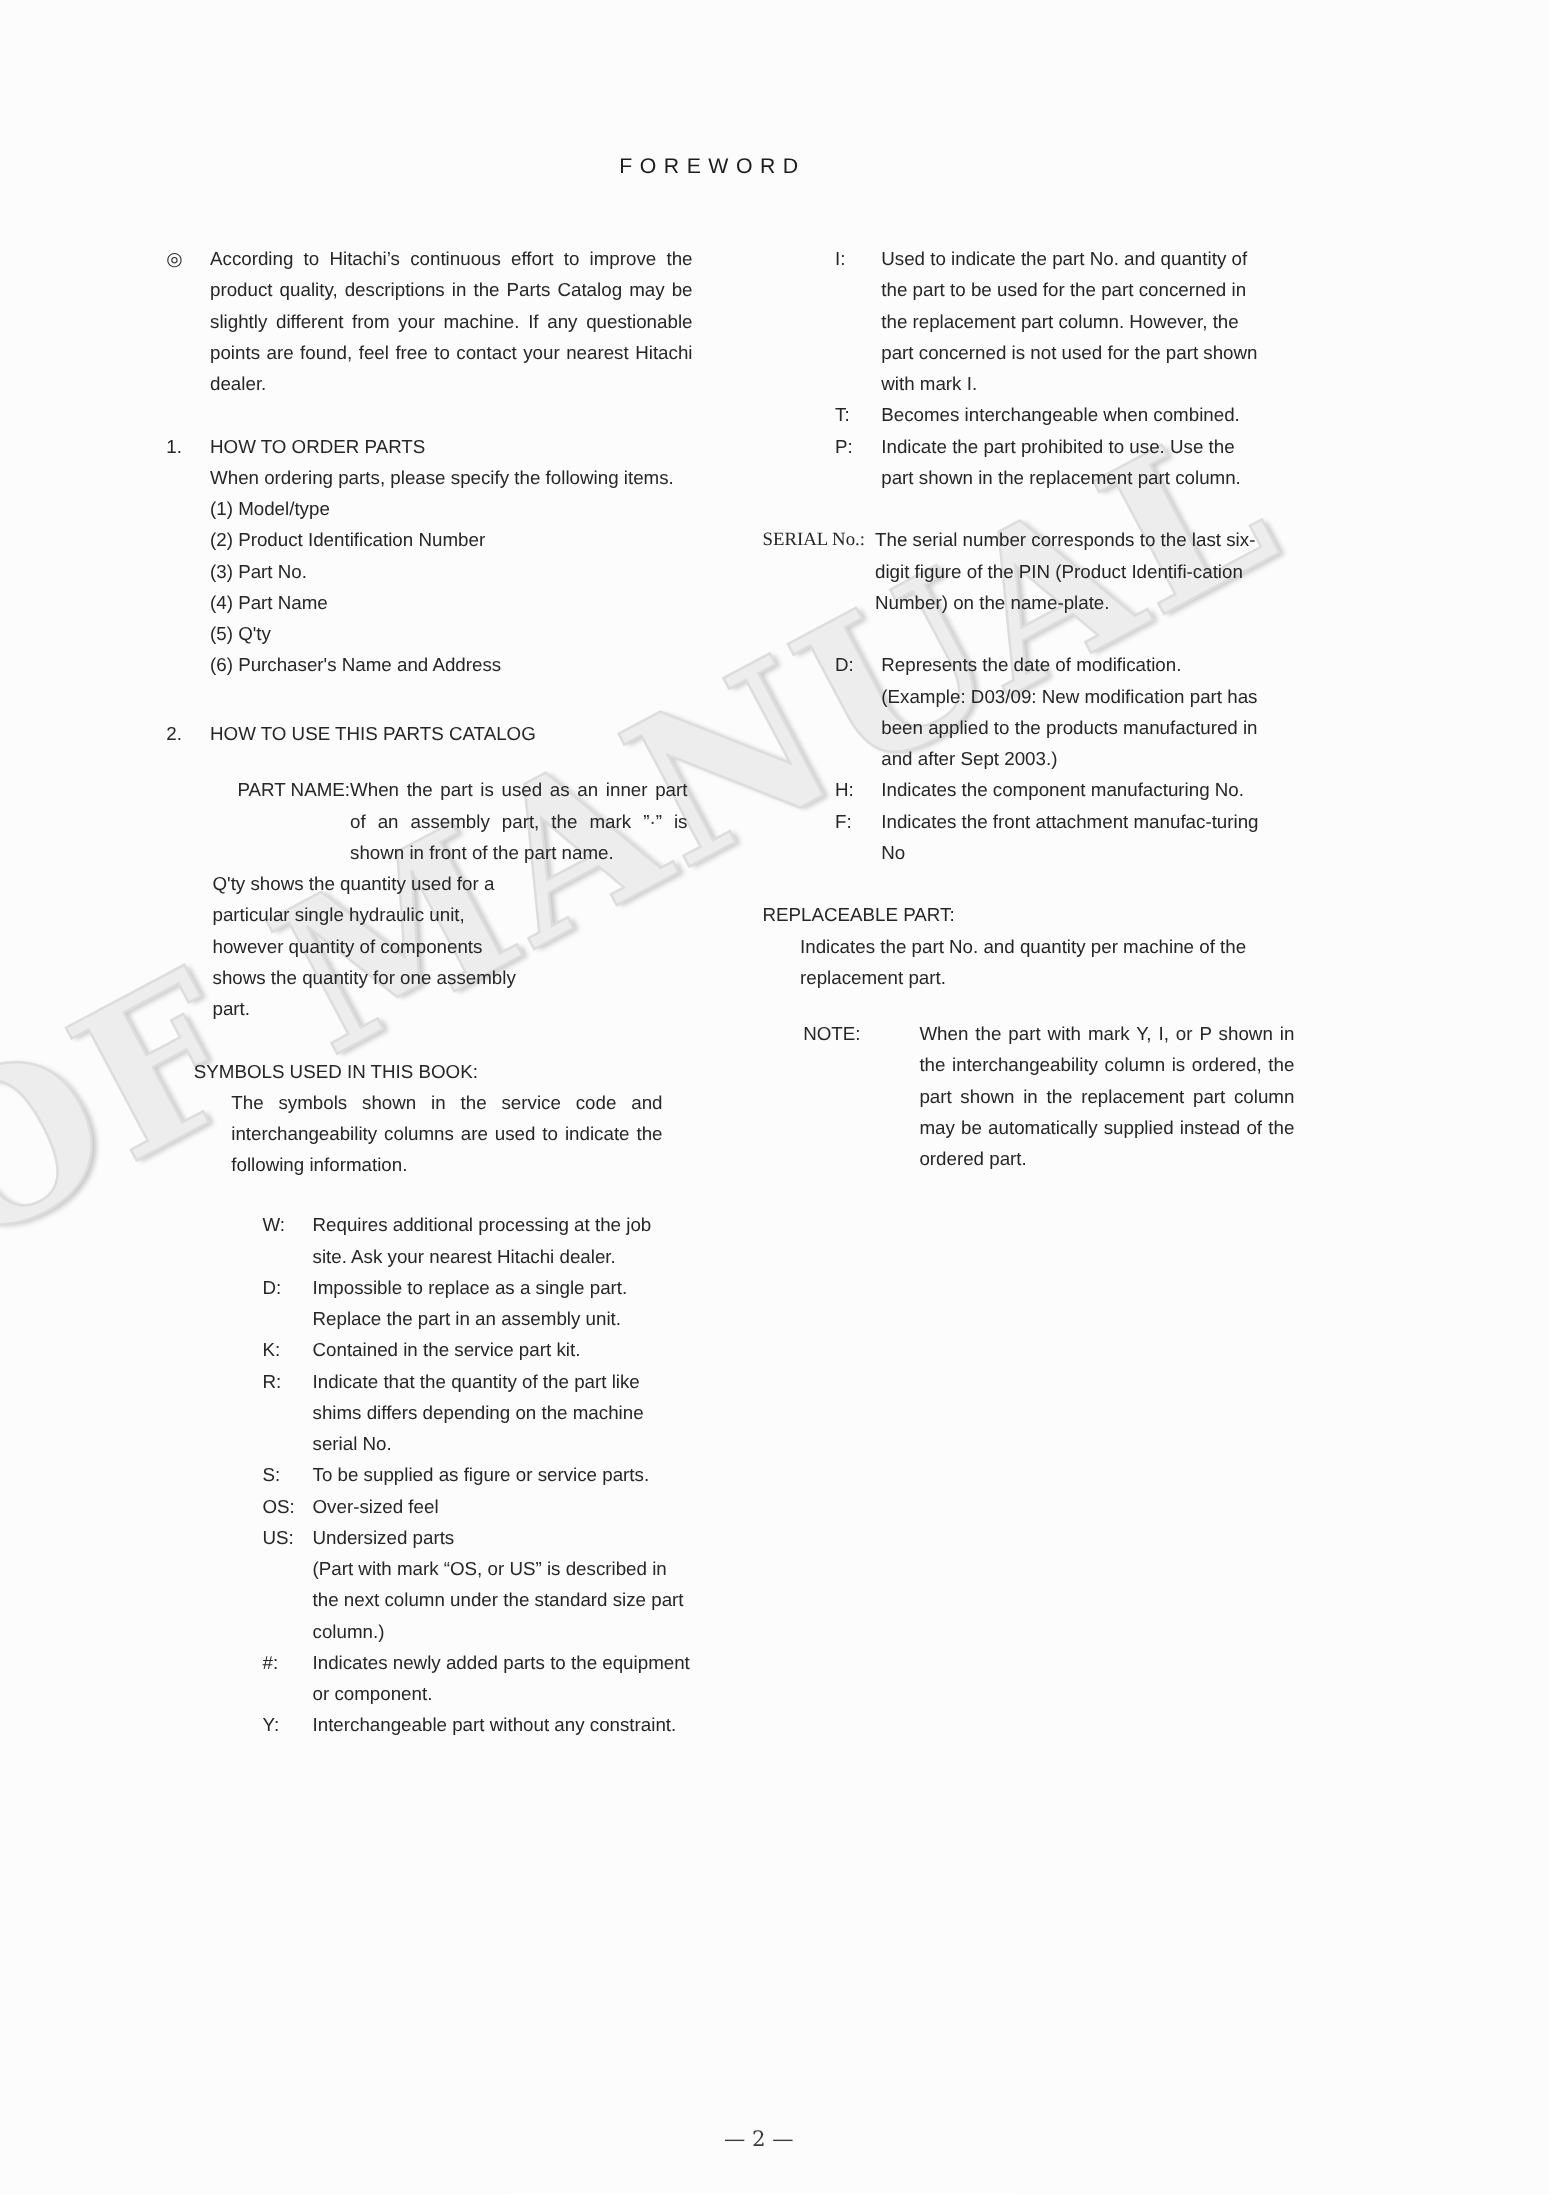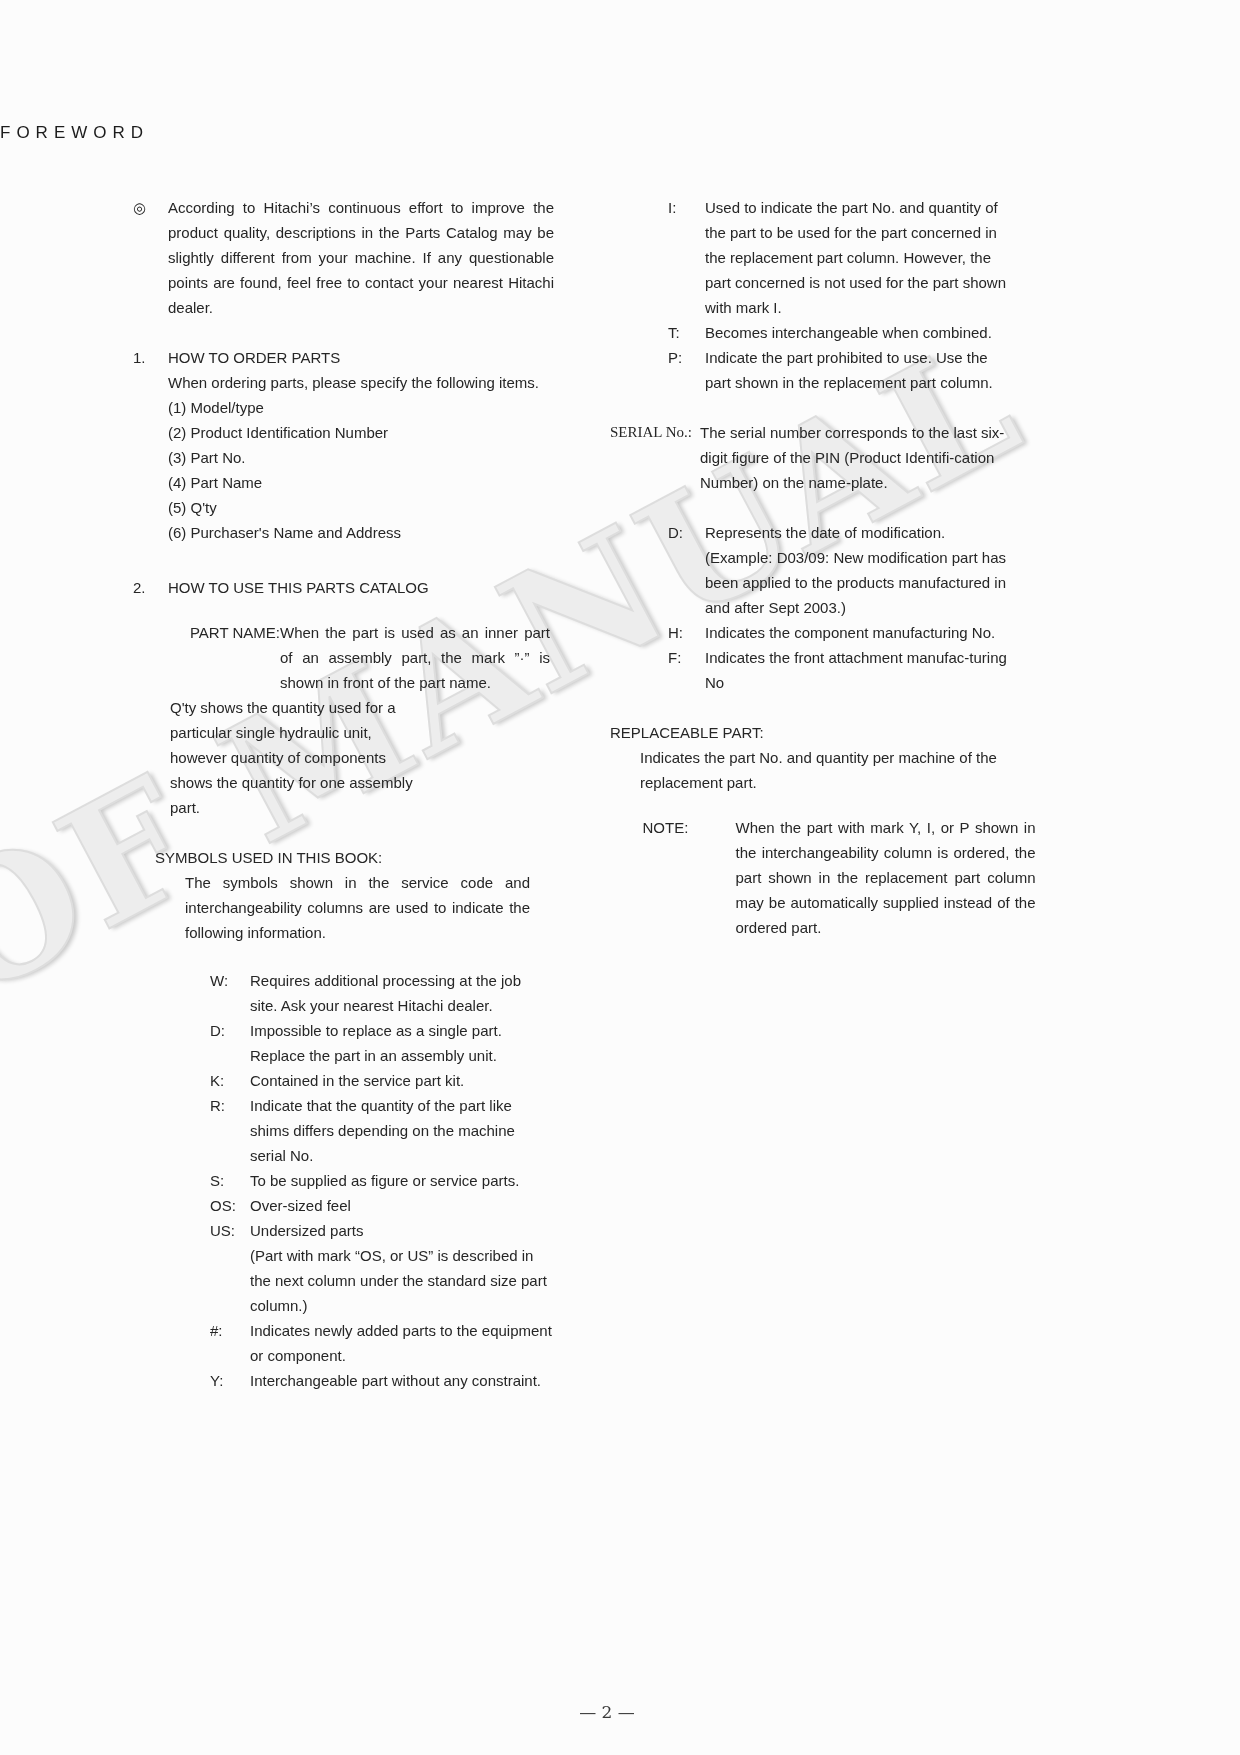--- a/index.html
+++ b/index.html
@@ -12,21 +12,21 @@
   
   .watermark {
     position:absolute; left:-55px; top:868px; z-index:0;
     font-family:"DejaVu Serif", serif; font-weight:bold;
     font-size:165px; line-height:165px; letter-spacing:4px; white-space:nowrap;
     color:#ededed; -webkit-text-stroke:2px #dddddd;
     text-shadow: 3px 3px 4px #c9c9c9, -1px -1px 0 #ffffff;
     transform:rotate(-28deg); transform-origin:0 50%;
   }
   .title {
-    position:absolute; top:120px; left:0; width:1140px; 
+    position:absolute; top:120px; left:0; width:1140px; text-align:center;
     font-size:17px; letter-spacing:6px; color:#1c1c1c; z-index:1;
   }
   .col-left  { position:absolute; left:133px; top:195px; width:440px; z-index:1; }
   .col-right { position:absolute; left:610px; top:195px; width:440px; z-index:1; }
 
   .intro-row { display:flex; }
   .bullet { width:35px; flex:none; }
   .intro-text { width:386px; text-align:justify; }
 
   .sec { display:flex; margin-top:25px; }

